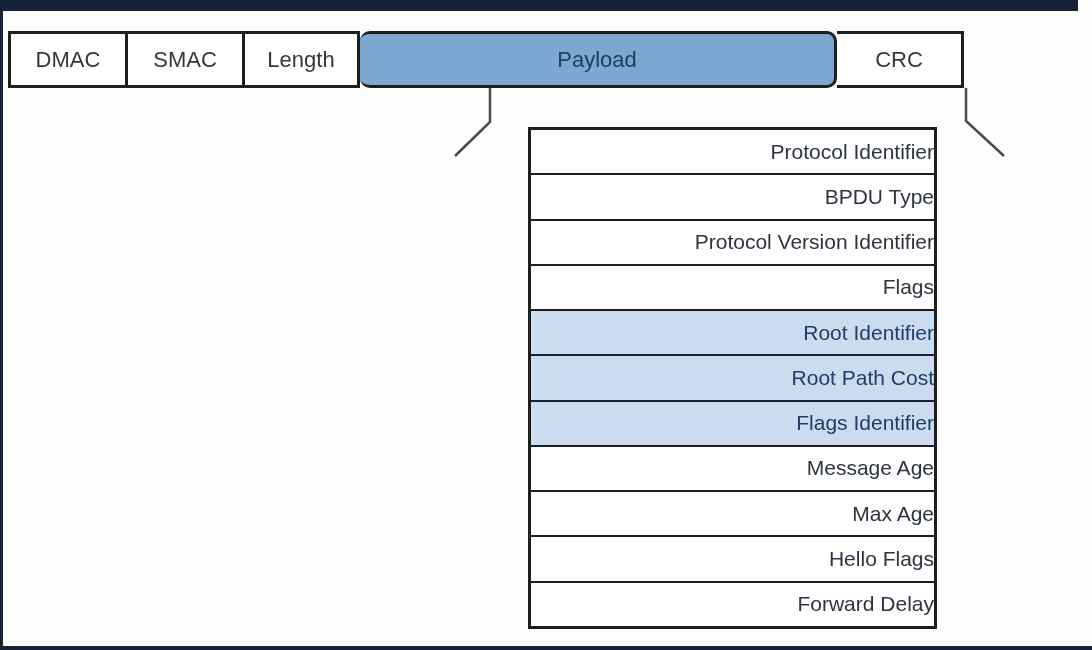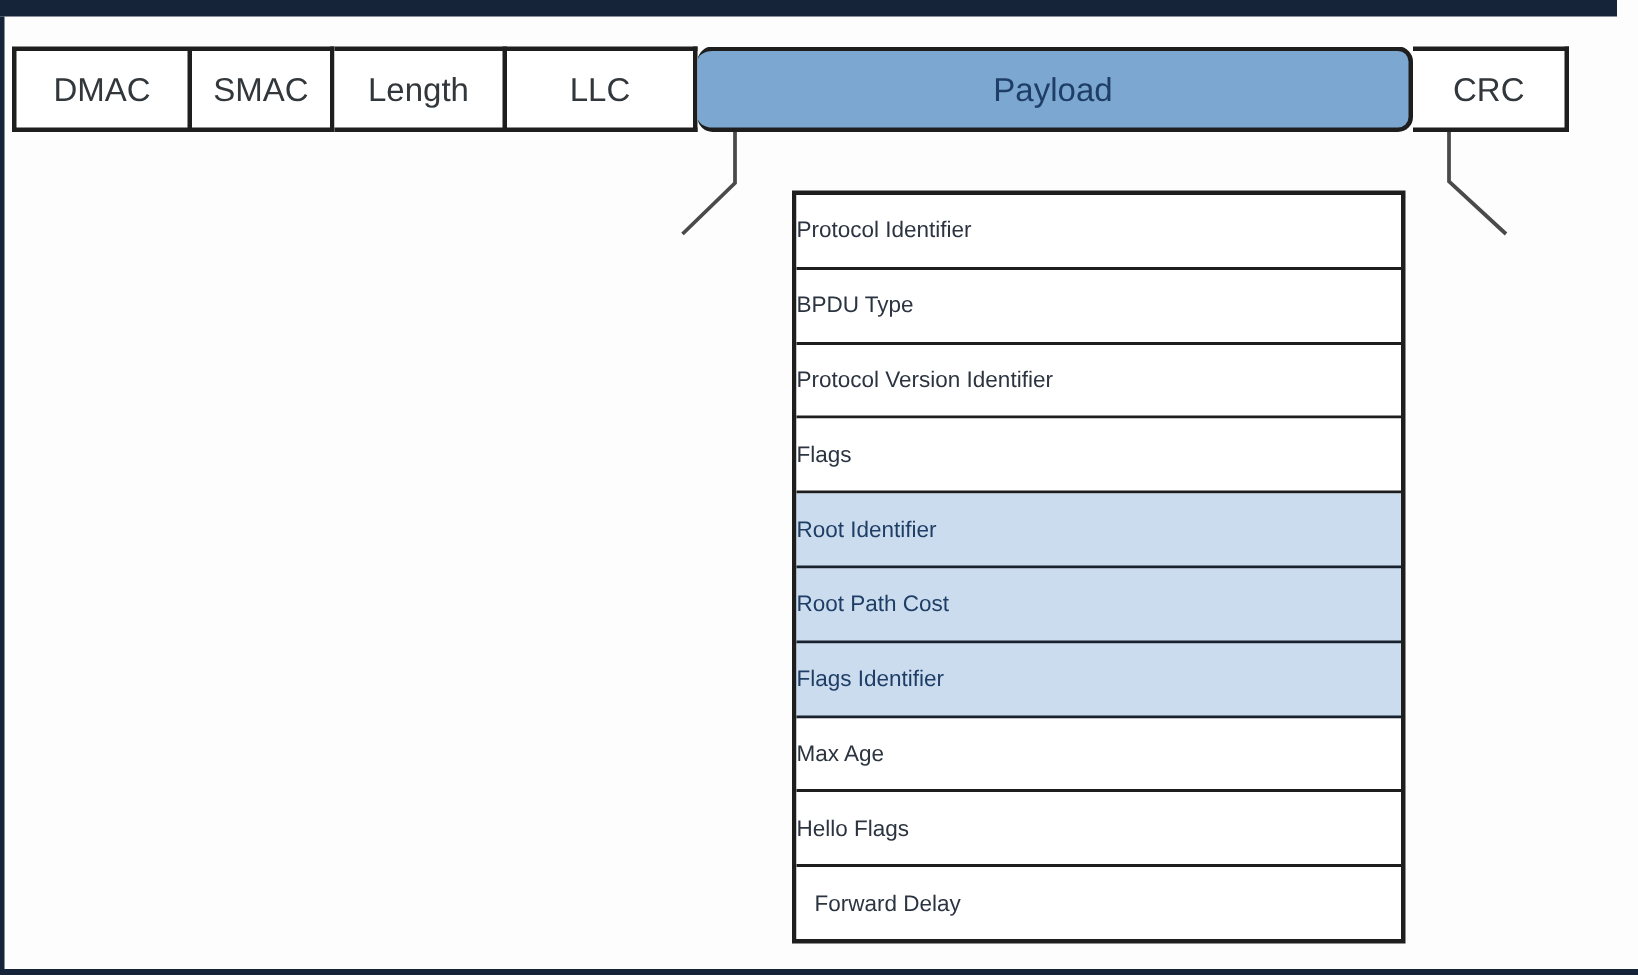--- a/index.html
+++ b/index.html
@@ -28,52 +28,49 @@
 
   
   .bpdu-table{
     position:absolute;left:528px;top:127px;width:409px;height:502px;
     box-sizing:border-box;border:3px solid var(--border,#1E1E1E);
     display:flex;flex-direction:column;background:#fff;
   }
   .bpdu-row{
     flex:1 1 0;box-sizing:border-box;
     border-bottom:2px solid var(--border,#1E1E1E);
-    display:flex;align-items:center;justify-content:flex-start;
-    font-size:15px;color:var(--row-text,#2B3440);background:#fff;
+    display:flex;align-items:center;justify-content:flex-end;
+    font-size:21px;color:var(--row-text,#2B3440);background:#fff;
   }
   .bpdu-row:last-child{border-bottom:none;padding-left:12px;}
   .bpdu-row.highlight{background:var(--highlight-row-fill,#CBDCEE);color:var(--payload-text,#1F3E66);border-bottom-color:#18222F;}
 </style>
 </head>
 <body>
 
 <div class="canvas">
 
   <div class="top-edge"></div>
   <div class="left-edge"></div>
   <div class="bottom-edge"></div>
 
   <div class="frame-row">
     <div class="frame-cell" style="width:120px">
       <span>DMAC</span>
     </div>
-    <div class="frame-cell" style="width:95px">
+    <div class="frame-cell" style="width:117px">
       <span>SMAC</span>
     </div>
     <div class="frame-cell" style="width:115px">
       <span>Length</span>
     </div>
-    <div class="frame-cell" style="width:127px">
-      <span>LLC</span>
-    </div>
     <div class="frame-cell highlight" style="width:477px">
       <span>Payload</span>
     </div>
-    <div class="frame-cell" style="width:104px">
+    <div class="frame-cell" style="width:127px">
       <span>CRC</span>
     </div>
   </div>
 
   <svg class="callout-svg" viewBox="0 0 1092 650" xmlns="http://www.w3.org/2000/svg">
     <polyline points="490,88 490,122 455,156" fill="none" stroke="#4A4A4A" stroke-width="2.5"></polyline>
     <polyline points="966,88 966,121 1004,156" fill="none" stroke="#4A4A4A" stroke-width="2.5"></polyline>
   </svg>
 
   <div class="bpdu-table">
@@ -92,20 +89,23 @@
     <div class="bpdu-row highlight">
       <span>Root Identifier</span>
     </div>
     <div class="bpdu-row highlight">
       <span>Root Path Cost</span>
     </div>
     <div class="bpdu-row highlight">
       <span>Flags Identifier</span>
     </div>
     <div class="bpdu-row">
+      <span>Message Age</span>
+    </div>
+    <div class="bpdu-row">
       <span>Max Age</span>
     </div>
     <div class="bpdu-row">
       <span>Hello Flags</span>
     </div>
     <div class="bpdu-row">
       <span>Forward Delay</span>
     </div>
   </div>
 

